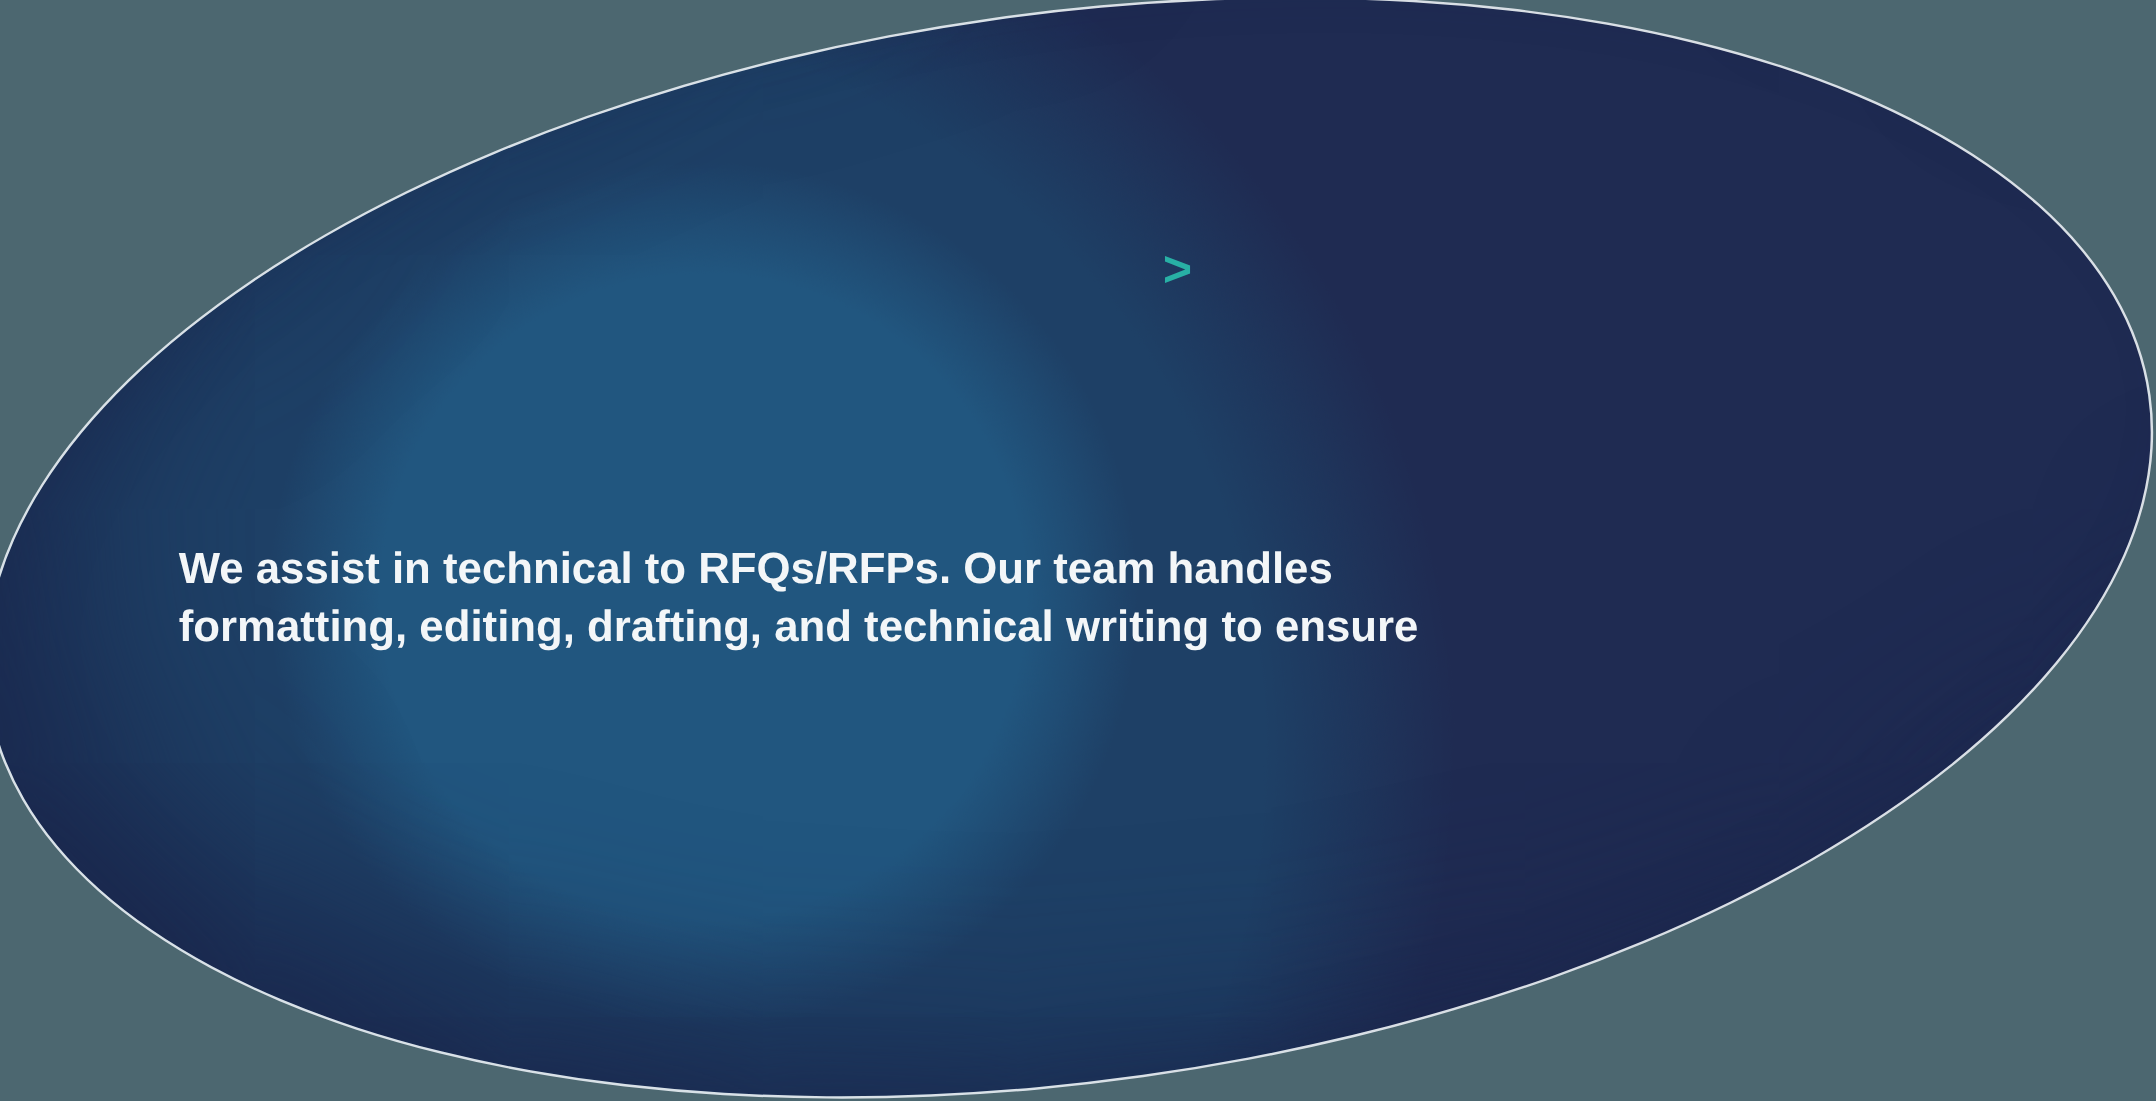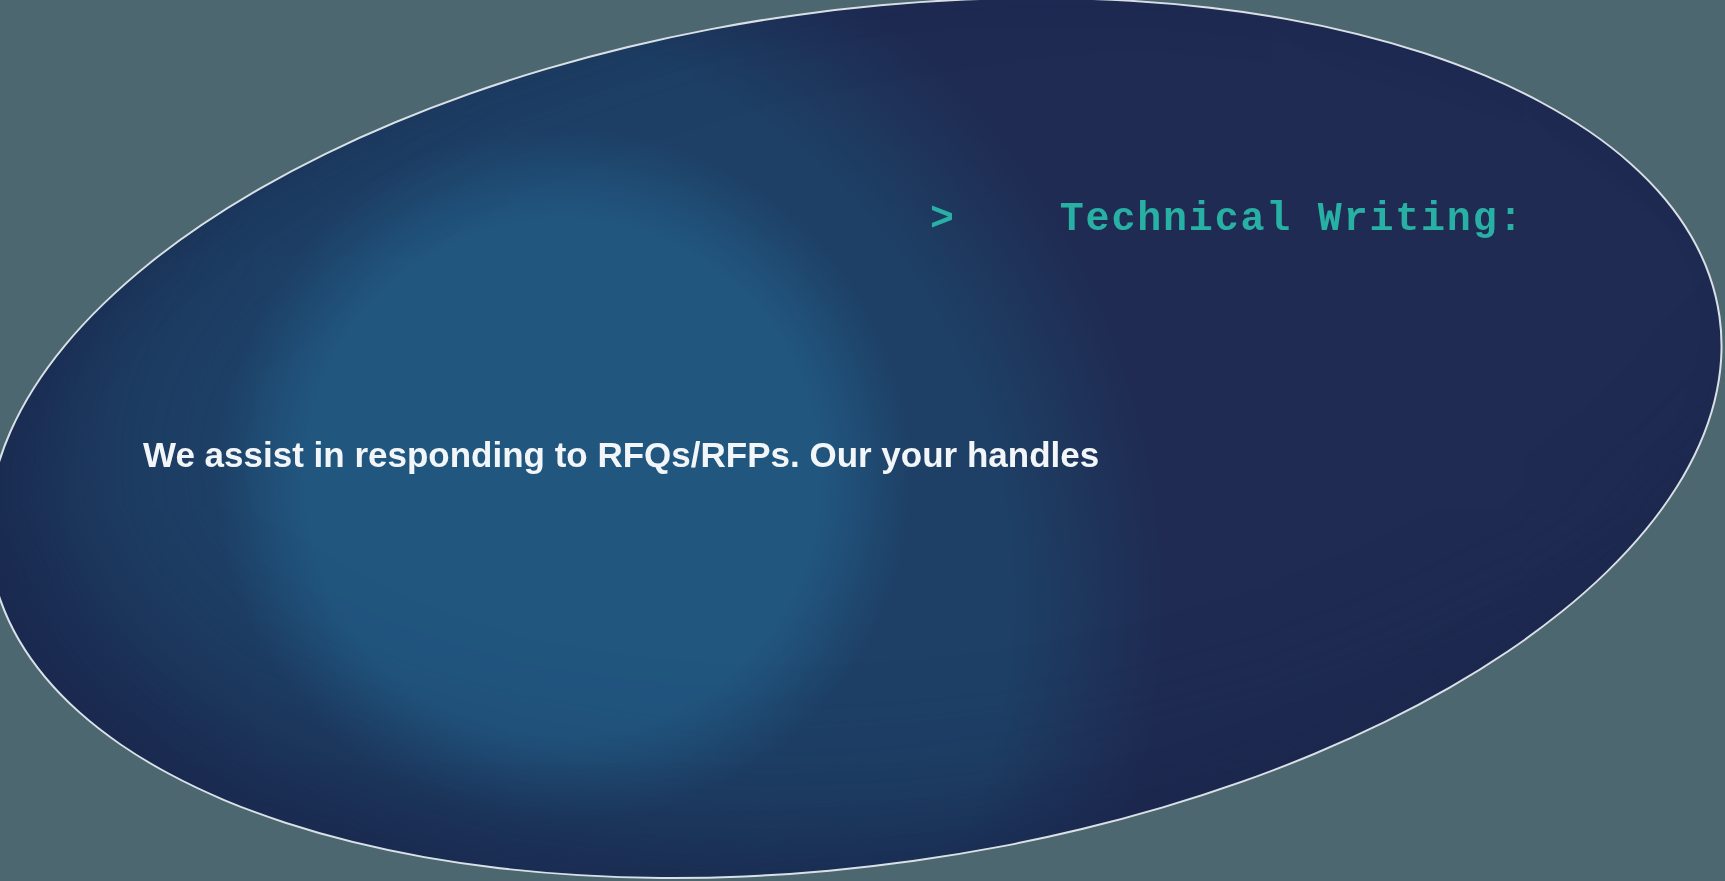--- a/index.html
+++ b/index.html
@@ -83,20 +83,20 @@
 </style>
 </head>
 <body>
 
 <div class="stage">
 
   <div class="blob"></div>
 
   <div class="heading">
     <span>&gt;</span>
-    <span>Technical Writing:</span>
   </div>
 
   <div class="description">
-    <div>We assist in responding to RFQs/RFPs. Our your handles</div>
+    <div>We assist in technical to RFQs/RFPs. Our team handles</div>
+    <div>formatting, editing, drafting, and technical writing to ensure</div>
   </div>
 
 </div>
 
 </body></html>

